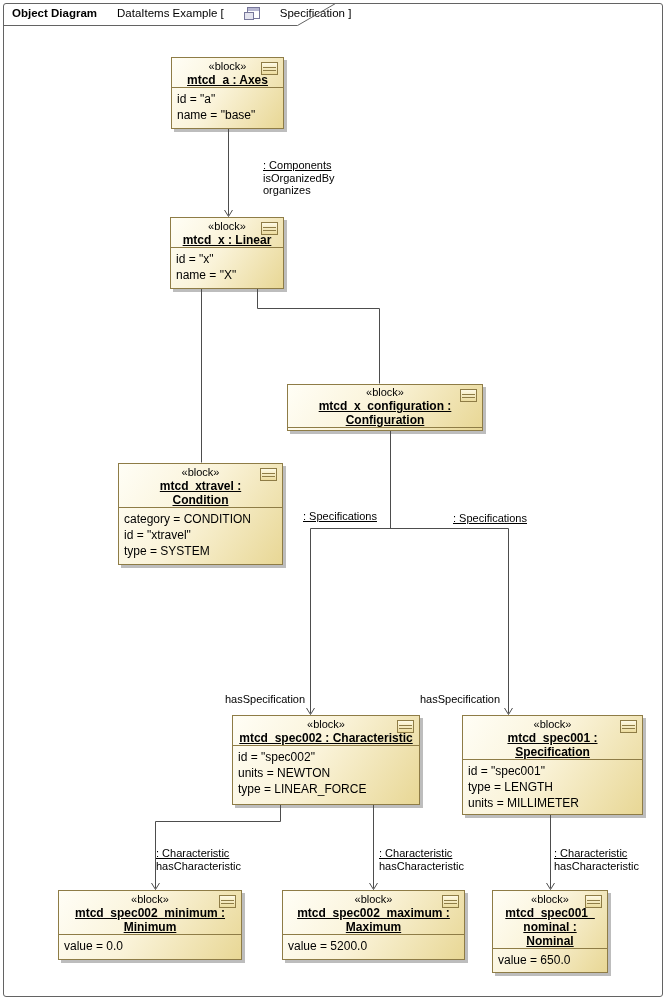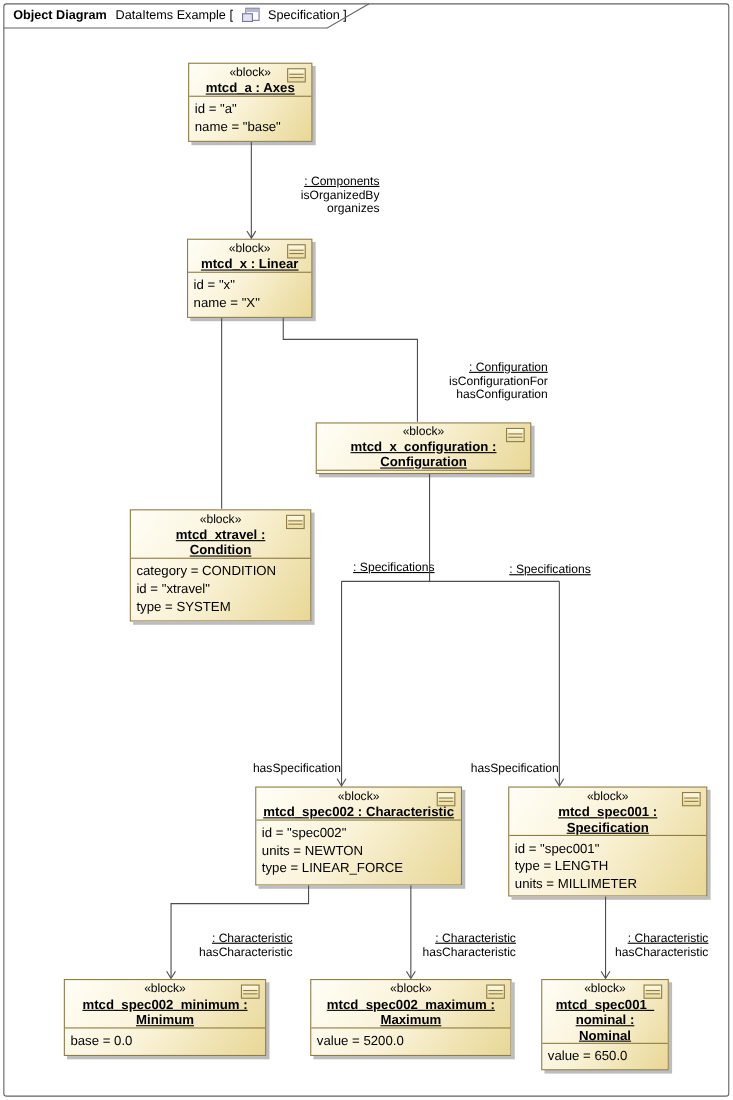--- a/index.html
+++ b/index.html
@@ -1,41 +1,41 @@
 <!DOCTYPE html>
 <html><head>
 <meta charset="utf-8">
 <style>
   html,body{margin:0;padding:0;background:#fff;}
   .canvas{position:relative;width:666px;height:1000px;background:#ffffff;
           font-family:"Liberation Sans",sans-serif;color:#000;overflow:hidden;}
   .frame{position:absolute;left:3px;top:3px;right:3px;bottom:3px;
          border:1px solid #636363;border-radius:3px;}
-  .tab-title{position:absolute;left:12px;top:7px;display:flex;align-items:center;
-             gap:8px;font-size:11.5px;white-space:nowrap;}
+  .tab-title{position:absolute;left:12px;top:7px;display:flex;align-items:flex-start;
+             gap:20px;font-size:11.5px;white-space:nowrap;}
   .tab-title .bold{font-weight:bold;}
   .dicon{position:relative;width:16px;height:13px;display:inline-block;}
   .dicon .w1{position:absolute;right:0;top:0;width:11px;height:10px;border:1px solid #77779b;background:#fff;}
   .dicon .w1 .bar{position:absolute;left:0;right:0;top:0;height:3px;background:#b7b7d2;}
   .dicon .w2{position:absolute;left:0;bottom:0;width:8px;height:6px;border:1px solid #77779b;background:#e4e4ef;}
 
   .block{position:absolute;box-sizing:border-box;border:1px solid #8E7C46;
          background:linear-gradient(125deg,#fffef6 0%,#faf3d9 45%,#e8d795 100%);
          box-shadow:3px 3px 0 #bdbdbd;display:flex;flex-direction:column;}
   .bhead{padding:2px 4px 0;text-align:center;border-bottom:1px solid #8E7C46;}
   .stereo{font-size:11px;line-height:13px;}
   .bname{font-size:12px;line-height:14px;font-weight:bold;text-decoration:underline;white-space:nowrap;}
   .attrs{flex:1;padding:3px 5px 0;}
   .attr{font-size:12px;line-height:16px;white-space:nowrap;}
   .blk-icon{position:absolute;top:4px;right:5px;width:15px;height:11px;
             border:1px solid #8E7C46;background:linear-gradient(#fdf9e4,#ecdc9e);}
   .blk-icon::before{content:"";position:absolute;left:1px;right:1px;top:4px;height:1px;background:#8E7C46;}
   .blk-icon::after{content:"";position:absolute;left:1px;right:1px;top:7px;height:1px;background:#8E7C46;}
 
-  .elabel{position:absolute;font-size:11px;line-height:12.5px;text-align:right;white-space:nowrap;}
+  .elabel{position:absolute;font-size:11px;line-height:12.5px;text-align:left;white-space:nowrap;}
   .role{text-decoration:underline;}
   svg.wires{position:absolute;left:0;top:0;pointer-events:none;}
 </style>
 </head>
 <body>
 
 <div class="canvas">
   <div class="frame"></div>
 
   <div class="tab-title">
@@ -126,21 +126,21 @@
   </div>
 
   <div class="block" style="left:58px;top:890px;width:184px;height:70px">
     <div class="bhead">
       <div class="stereo">«block»</div>
       <div class="bname">mtcd_spec002_minimum :</div>
       <div class="bname">Minimum</div>
     </div>
     <span class="blk-icon"></span>
     <div class="attrs">
-      <div class="attr">base = 0.0</div>
+      <div class="attr">value = 0.0</div>
     </div>
   </div>
 
   <div class="block" style="left:282px;top:890px;width:183px;height:70px">
     <div class="bhead">
       <div class="stereo">«block»</div>
       <div class="bname">mtcd_spec002_maximum :</div>
       <div class="bname">Maximum</div>
     </div>
     <span class="blk-icon"></span>
@@ -162,25 +162,20 @@
     </div>
   </div>
 
   <div class="elabel" style="left:263px;top:159px;width:82px">
     <div class="role">: Components</div>
     <div>isOrganizedBy</div>
     <div>organizes</div>
   </div>
 
 
-  <div class="elabel" style="left:376px;top:328px;width:122px">
-    <div class="role">: Configuration</div>
-    <div>isConfigurationFor</div>
-    <div>hasConfiguration</div>
-  </div>
 
   <div class="elabel" style="left:303px;top:510px;width:92px">
     <div class="role">: Specifications</div>
   </div>
   <div class="elabel" style="left:453px;top:512px;width:84px">
     <div class="role">: Specifications</div>
   </div>
   <div class="elabel" style="left:225px;top:693px;width:85px">
     <div>hasSpecification</div>
   </div>

